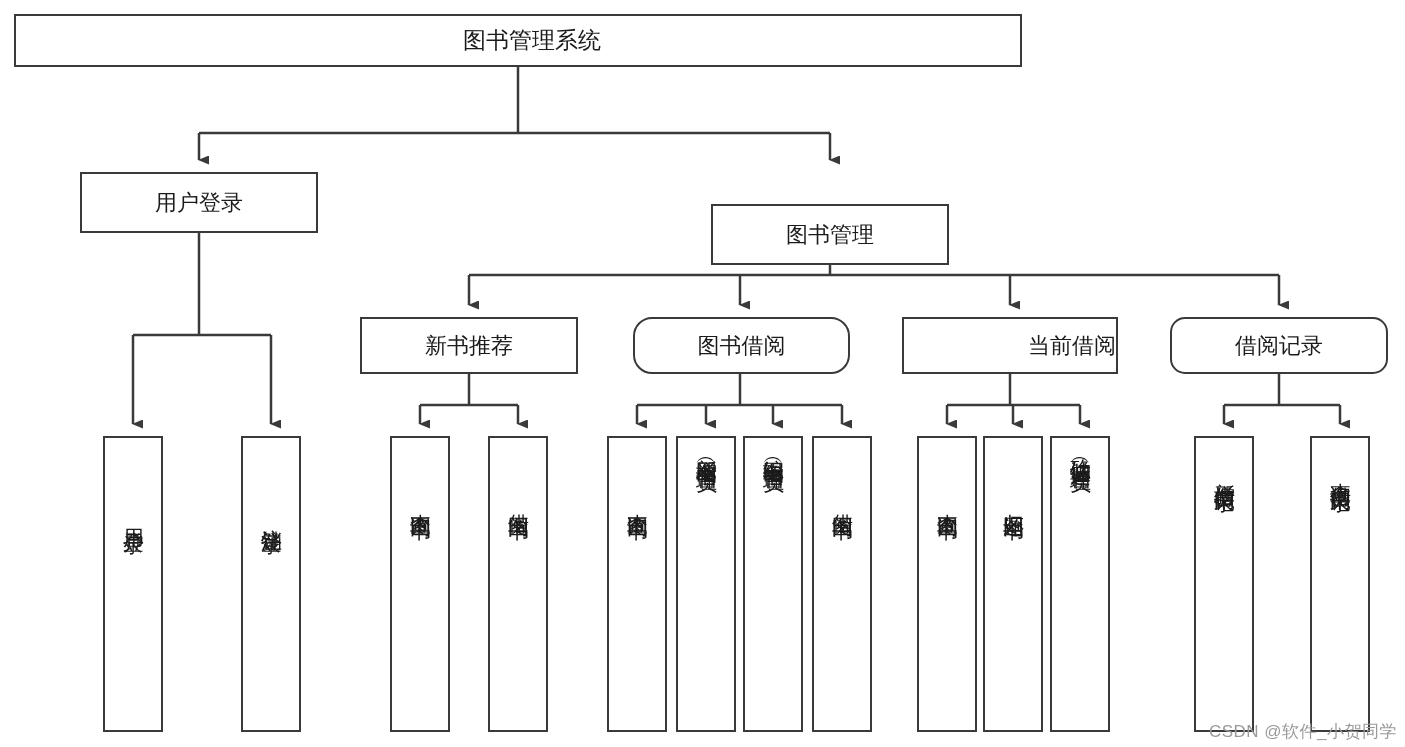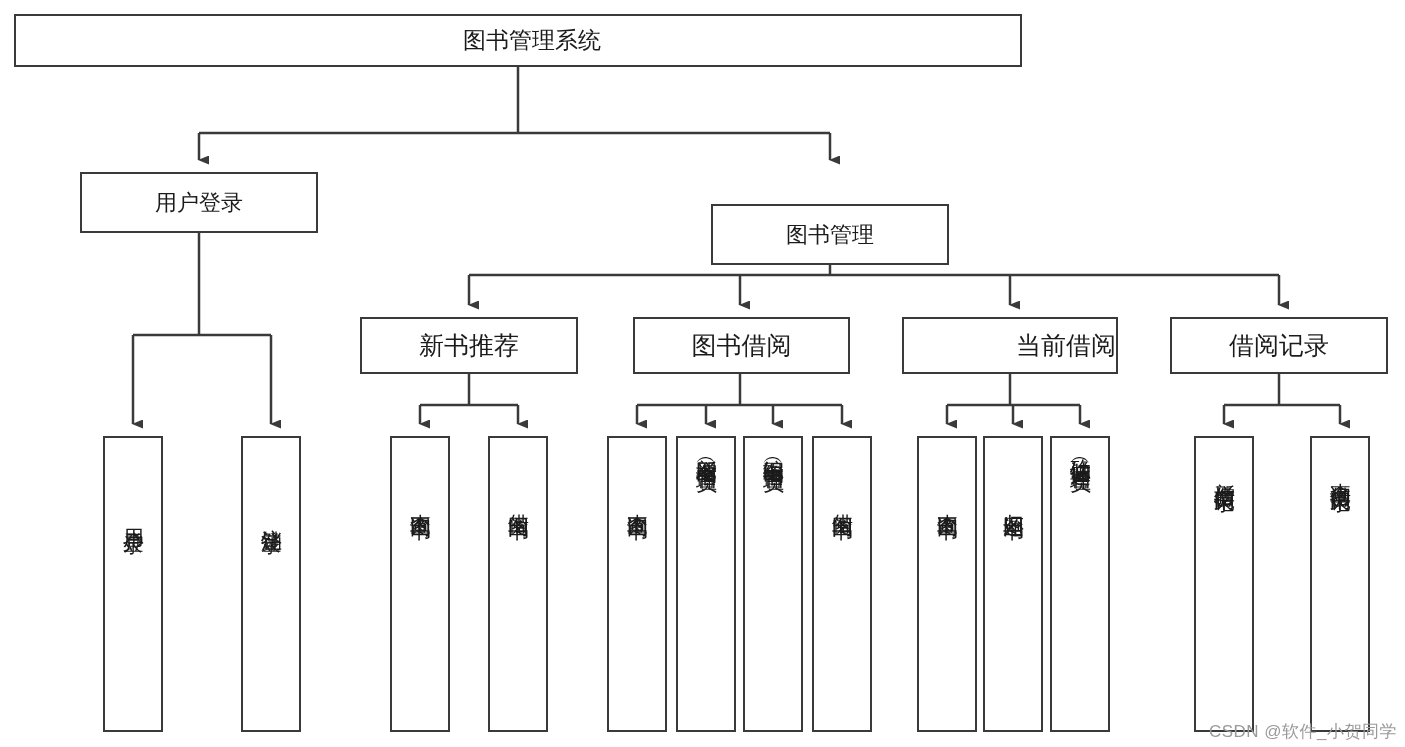--- a/index.html
+++ b/index.html
@@ -38,21 +38,21 @@
     line-height: 1.18;
   }
   .node.root {
     font-size: 23px;
     padding-left: 28px;
   }
   .node.level2 {
     font-size: 22px;
   }
   .node.level3 {
-    font-size: 25px;
+    font-size: 22px;
   }
   .node.leaf {
     font-size: 21px;
     align-items: flex-start;
     justify-content: center;
     padding-top: 4px;
   }
   .node.leaf .vtext {
     writing-mode: vertical-rl;
     text-orientation: upright;
@@ -142,27 +142,27 @@
   <div class="node level2" style="left:80px; top:172px; width:238px; height:61px;">
     <span>用户登录</span>
   </div>
   <div class="node level2" style="left:711px; top:172px; width:238px; height:61px;margin-top:32px;">
     <span>图书管理</span>
   </div>
 
   <div class="node level3" style="left:360px; top:317px; width:218px; height:57px;">
     <span>新书推荐</span>
   </div>
-  <div class="node level3" style="left:633px; top:317px; width:217px; height:57px;">
+  <div class="node level3" style="left:633px; top:317px; width:217px; height:57px;border-radius:19px;">
     <span>图书借阅</span>
   </div>
   <div class="node level3" style="left:902px; top:317px; width:216px; height:57px;justify-content:flex-end;">
     <span>当前借阅</span>
   </div>
-  <div class="node level3" style="left:1170px; top:317px; width:218px; height:57px;">
+  <div class="node level3" style="left:1170px; top:317px; width:218px; height:57px;border-radius:15px;">
     <span>借阅记录</span>
   </div>
 
   <div class="node leaf mid" style="left:103px; top:436px; width:60px; height:296px;">
     <span class="vtext">用户登录</span>
   </div>
   <div class="node leaf mid" style="left:241px; top:436px; width:60px; height:296px;">
     <span class="vtext">注销登录</span>
   </div>
 

